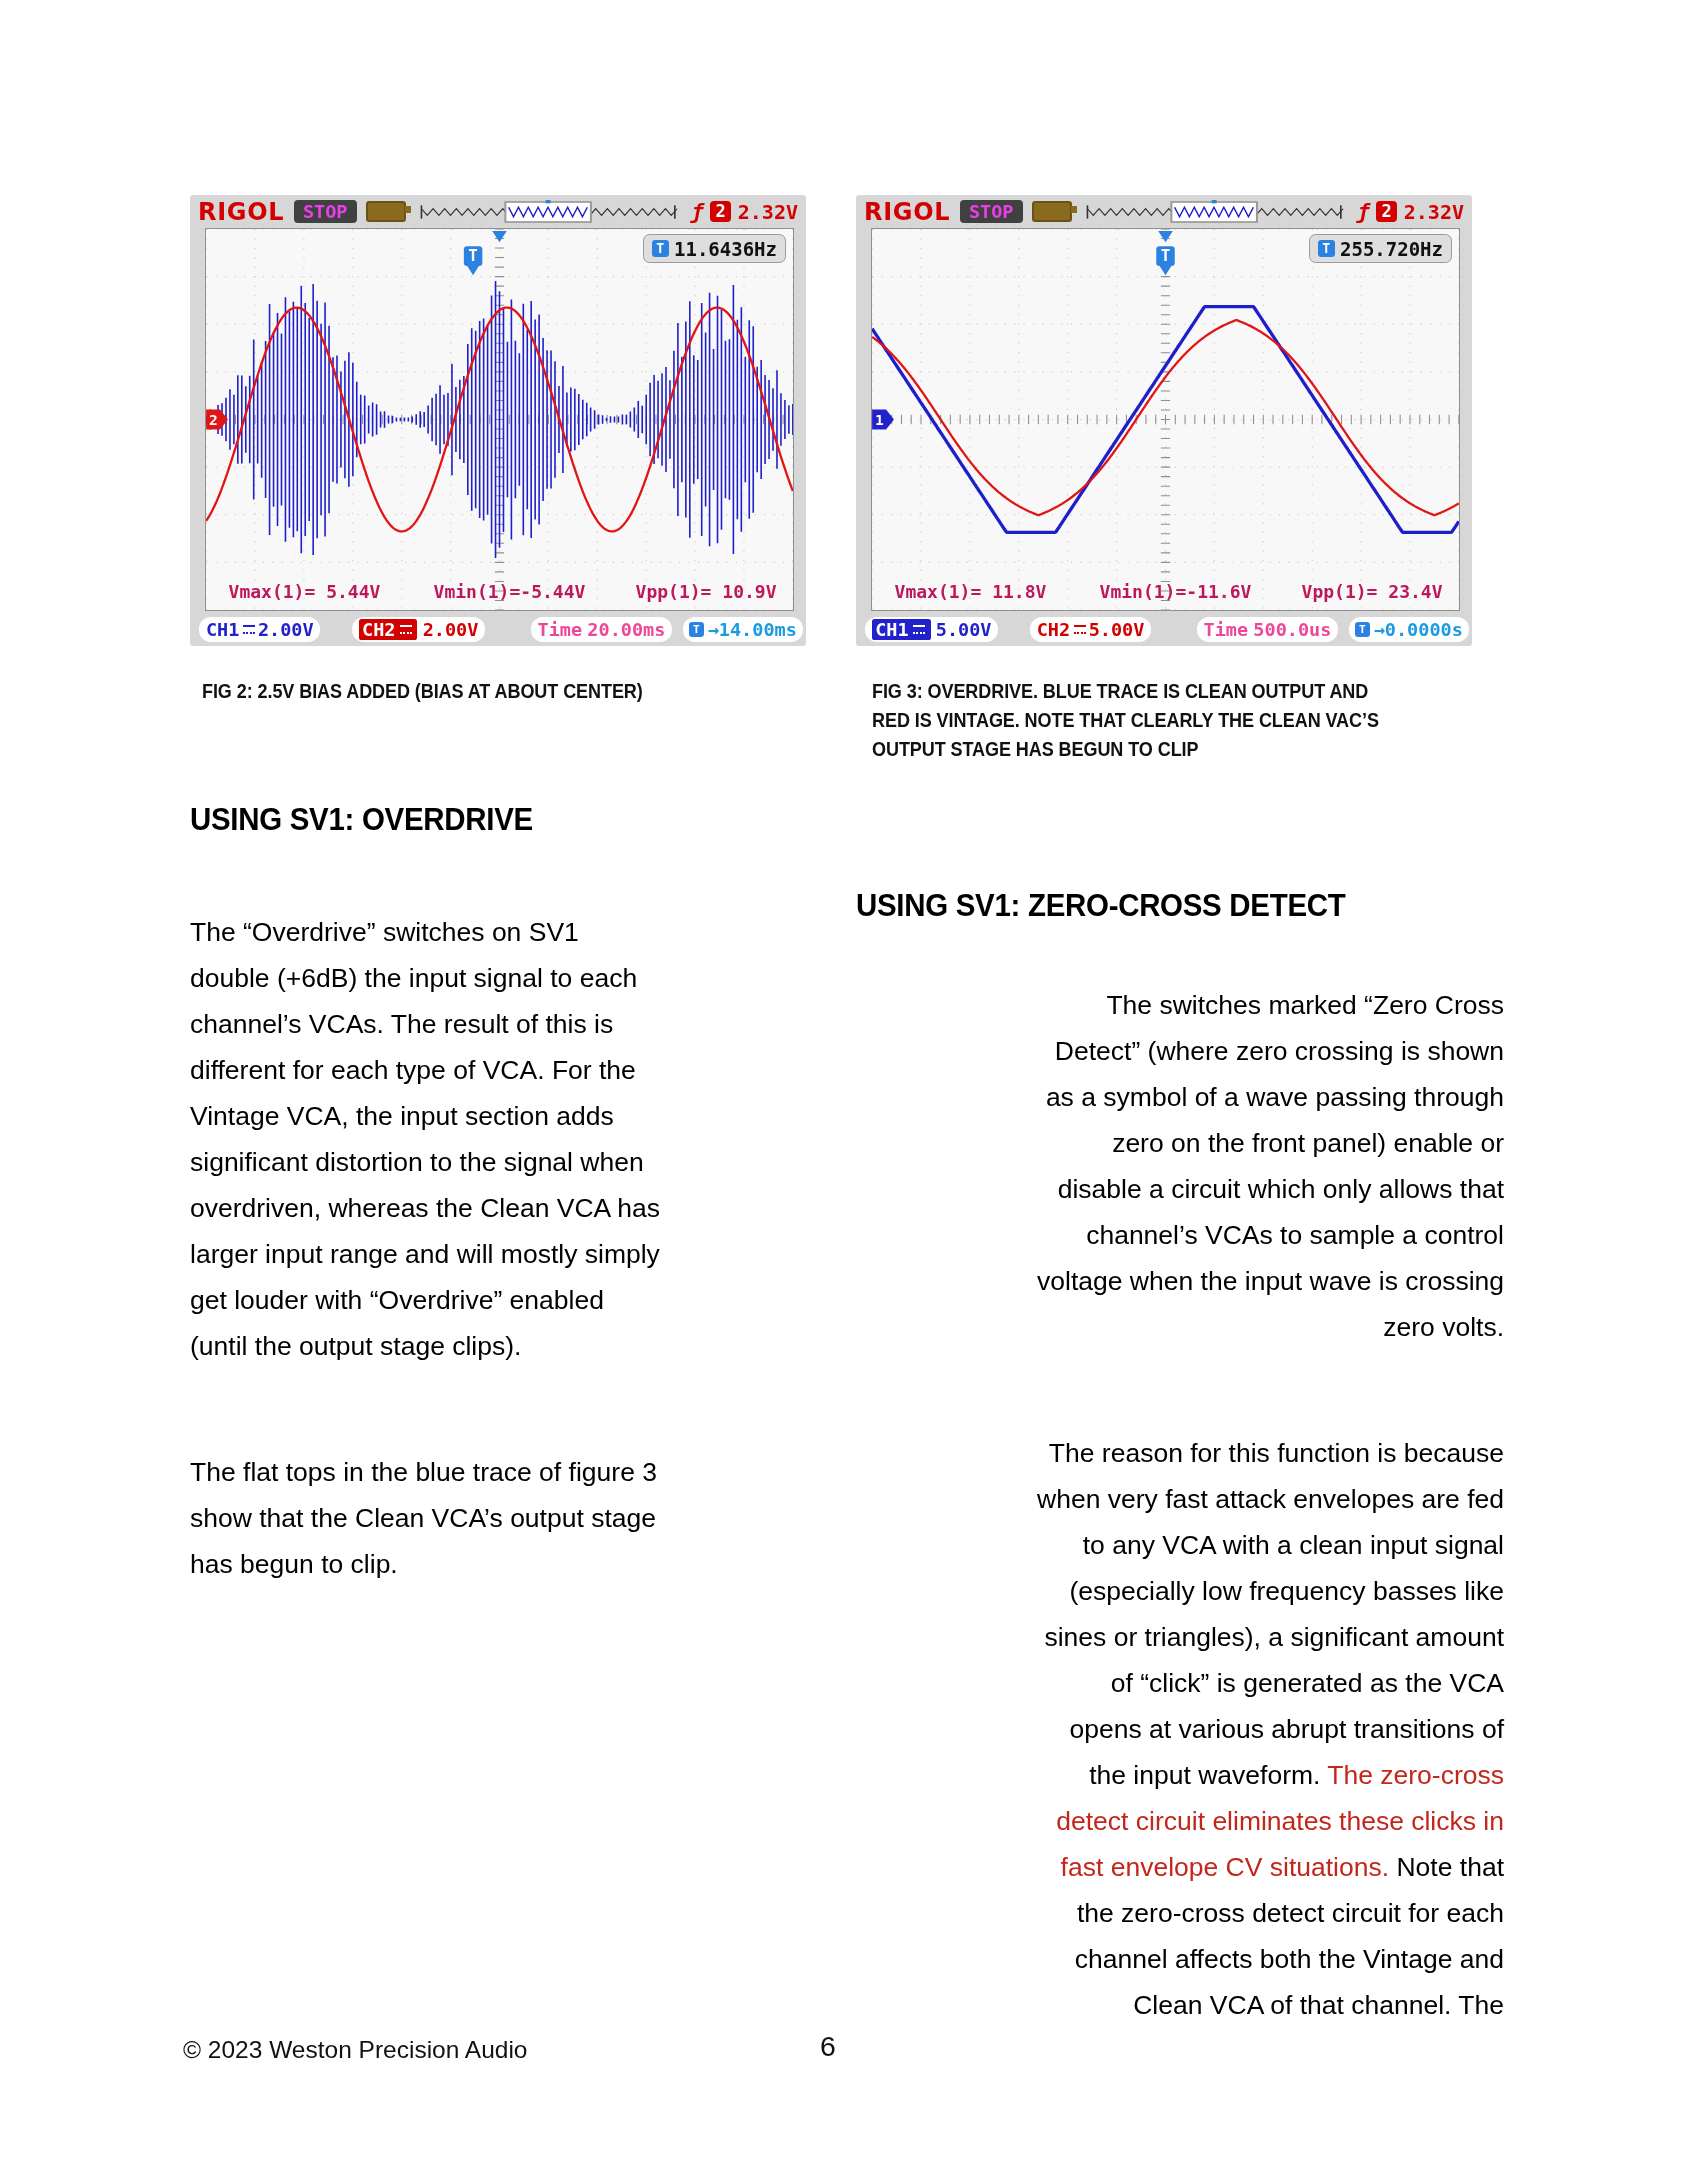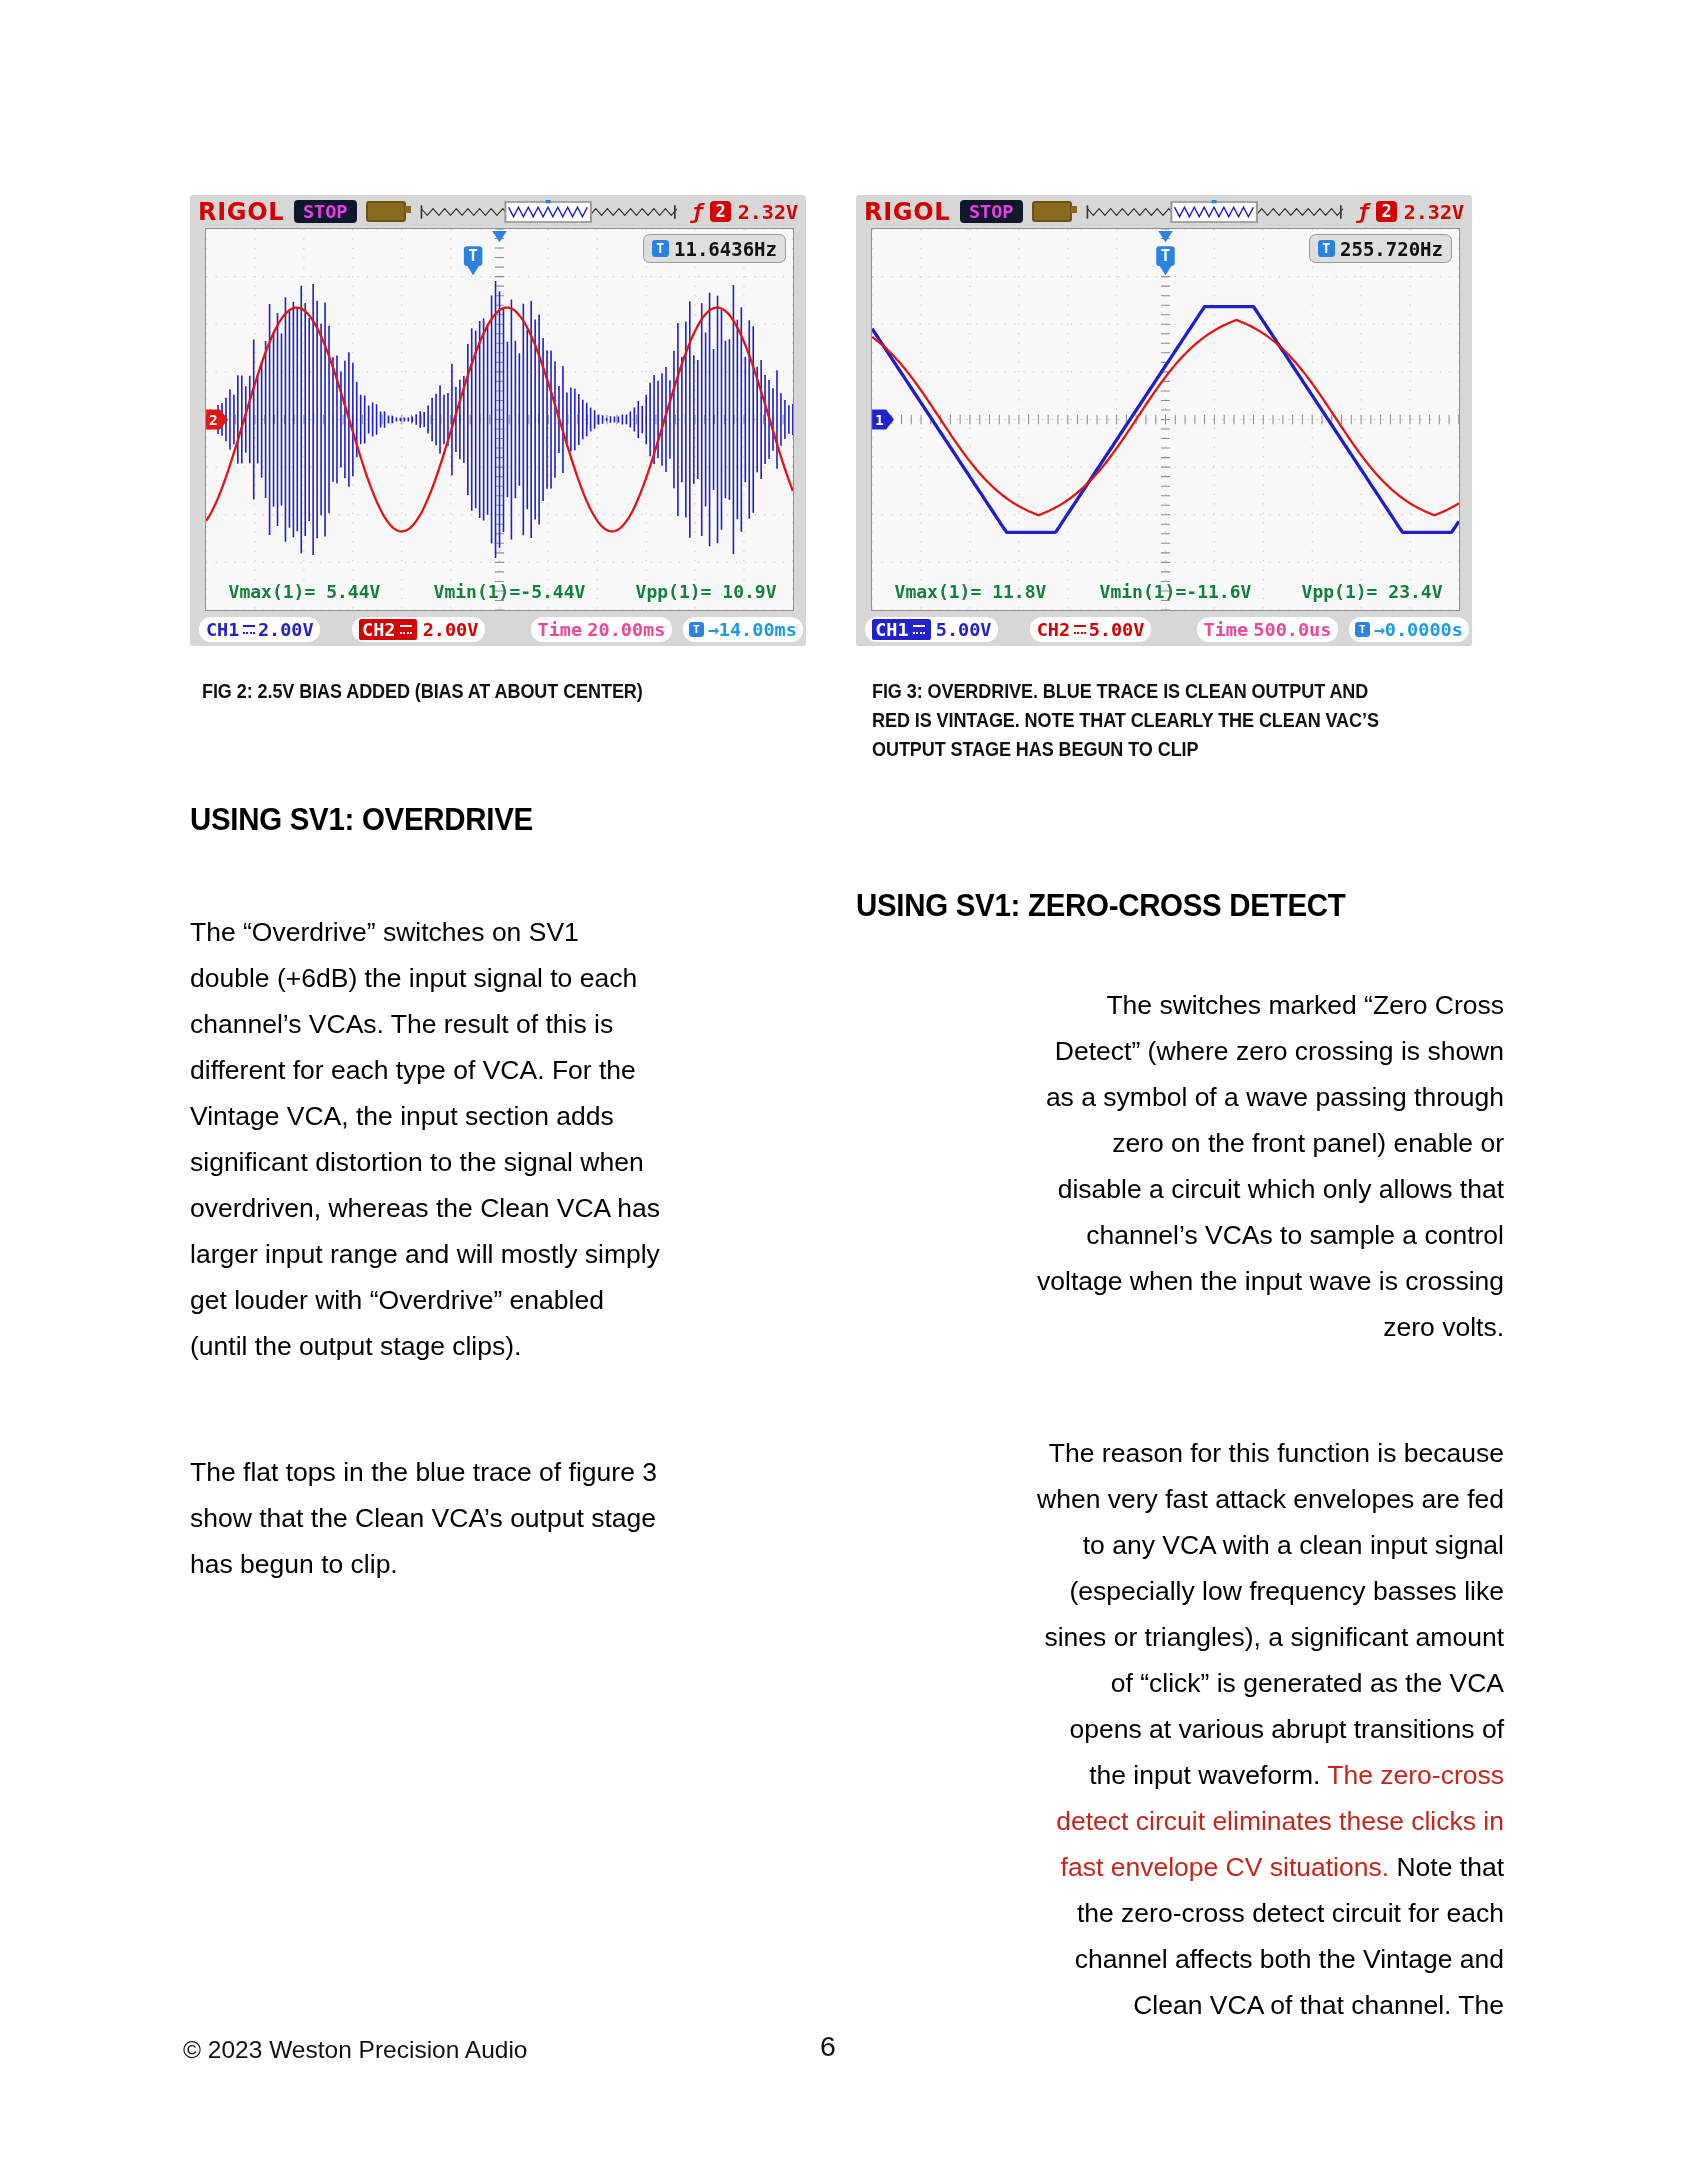--- a/index.html
+++ b/index.html
@@ -9,21 +9,21 @@
   
   .scope{position:absolute;width:616px;height:451px;background:#d7d7d7;border-radius:3.3px;
          font-family:"DejaVu Sans Mono",monospace;}
   #scope1{left:190px;top:195px}
   #scope2{left:856px;top:195px}
 
   .scope-header{position:absolute;left:8px;right:8px;top:2.6px;height:28px;
                 display:flex;align-items:center;gap:9.3px;}
   .rigol{color:#d40000;font-weight:bold;font-size:24px;letter-spacing:0.7px;
          font-family:"DejaVu Sans",sans-serif;}
-  .stop-chip{background:#0f172a;border-radius:4px;padding:0.7px 9.3px;color:#e93fe9;
+  .stop-chip{background:#404040;border-radius:4px;padding:0.7px 9.3px;color:#e93fe9;
              font-weight:bold;font-size:18.5px;}
   .usb-icon{width:36px;height:17px;background:#8a6a1f;border:2px solid #6b5214;border-radius:3.3px;
             position:relative;flex:none;}
   .usb-icon:after{content:"";position:absolute;right:-6.6px;top:3.3px;width:5.3px;height:6.6px;background:#8a6a1f;}
   .posbar-svg{flex:1;height:24px;min-width:0;}
   .trig-group{display:flex;align-items:center;gap:6.6px;color:#d40000;font-weight:bold;font-size:20px;}
   .trig-slope{font-style:italic;font-size:21px;}
   .trig-ch{background:#d40000;color:#fff;width:21px;height:21px;border-radius:4px;
            text-align:center;line-height:21px;font-size:17px;}
 
@@ -31,21 +31,21 @@
         border:1.3px solid #909090;}
   .plot-svg{position:absolute;left:0;top:0;width:587px;height:381px;}
 
   .freq-box{position:absolute;right:6.6px;top:5.3px;height:26.5px;background:#dedede;
             border:1.3px solid #9a9a9a;border-radius:6.6px;display:flex;align-items:center;
             gap:5.3px;padding:0 8px;font-weight:bold;font-size:19px;color:#111;}
   .t-chip{width:17px;height:17px;background:#2b82e0;color:#fff;border-radius:3.3px;flex:none;
           display:flex;align-items:center;justify-content:center;font-size:13.2px;font-weight:bold;}
   .t-chip.small{width:14.6px;height:14.6px;font-size:11.2px;}
 
-  .meas-row{position:absolute;left:0;top:0;width:100%;height:100%;color:#15803d;
+  .meas-row{position:absolute;left:0;top:0;width:100%;height:100%;color:#be185d;
             font-weight:bold;font-size:18px;}
   .meas-row span{position:absolute;bottom:8px;white-space:nowrap;}
   .m1{left:23px}.m2{left:228px}.m3{left:430px}
 
   .scope-footer{position:absolute;left:0;right:0;bottom:2.6px;height:28px;display:flex;
                 align-items:center;font-weight:bold;font-size:18.5px;}
   .fbox{background:#fff;border-radius:12px;padding:2px 6.6px;display:inline-flex;
         align-items:center;white-space:nowrap;}
   .fb-ch1{margin-left:9.3px}.fb-ch2{margin-left:32px}.fb-time{margin-left:auto}.fb-toff{margin-left:10.6px;margin-right:2.6px}
   .blue{color:#2222cc}.red{color:#d40000}.dark{color:#ec4899}

